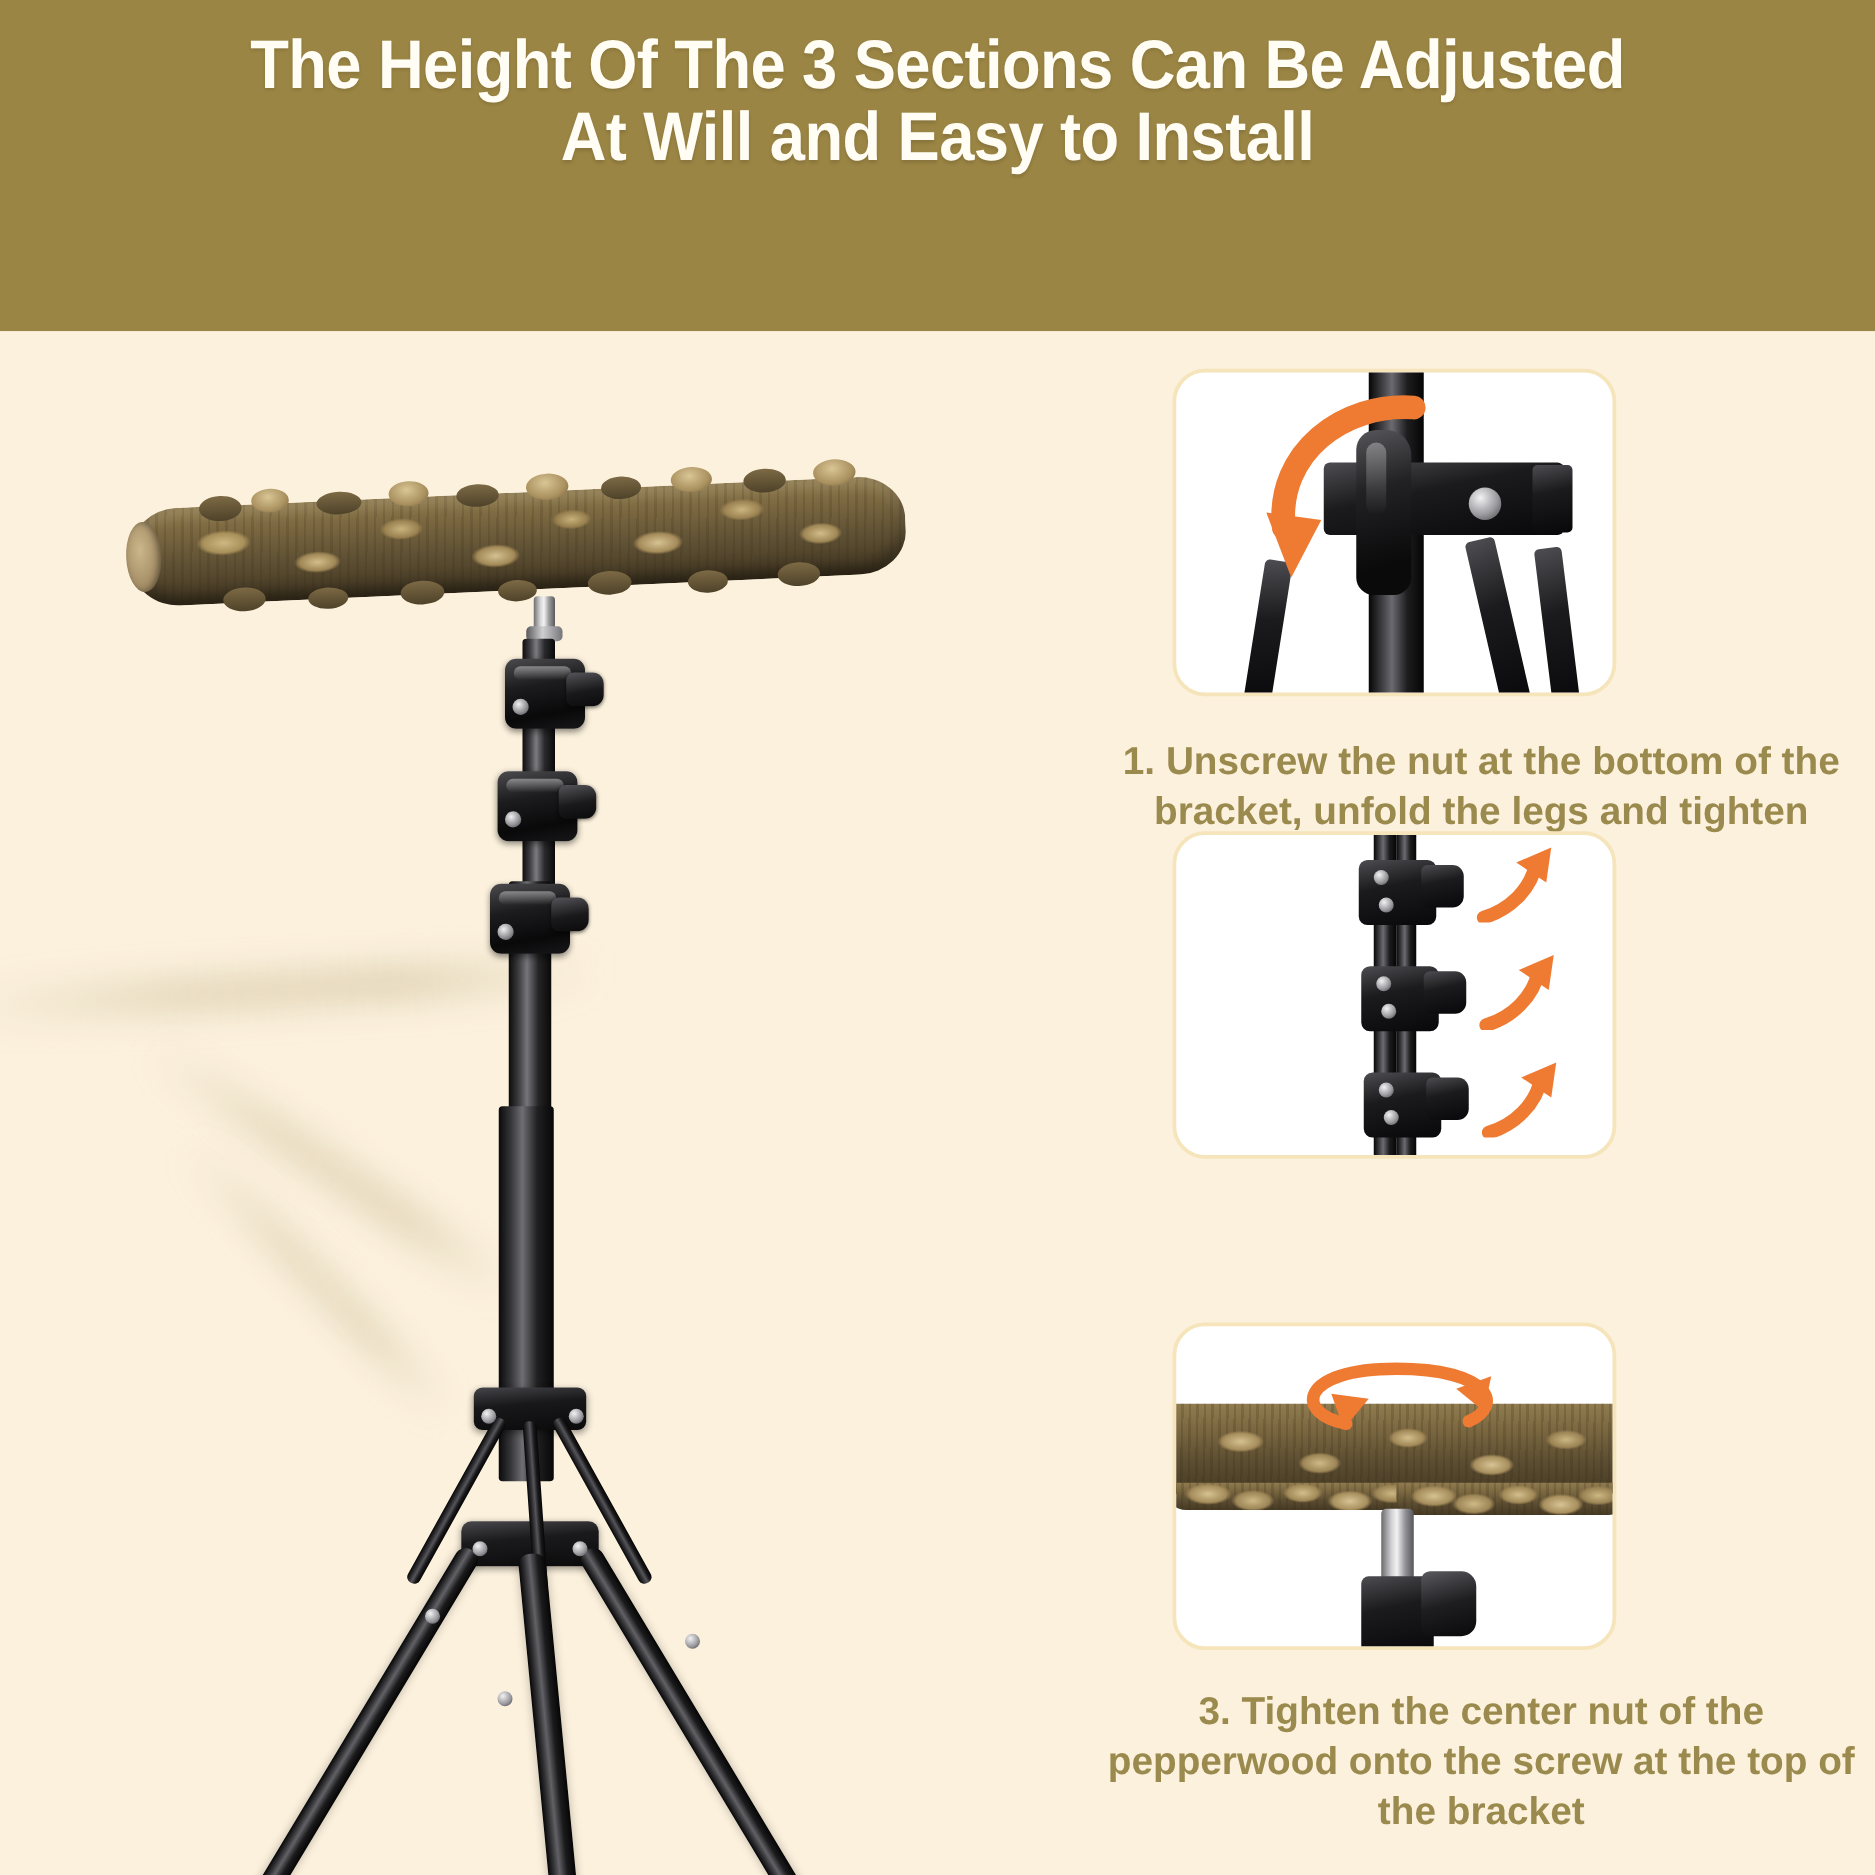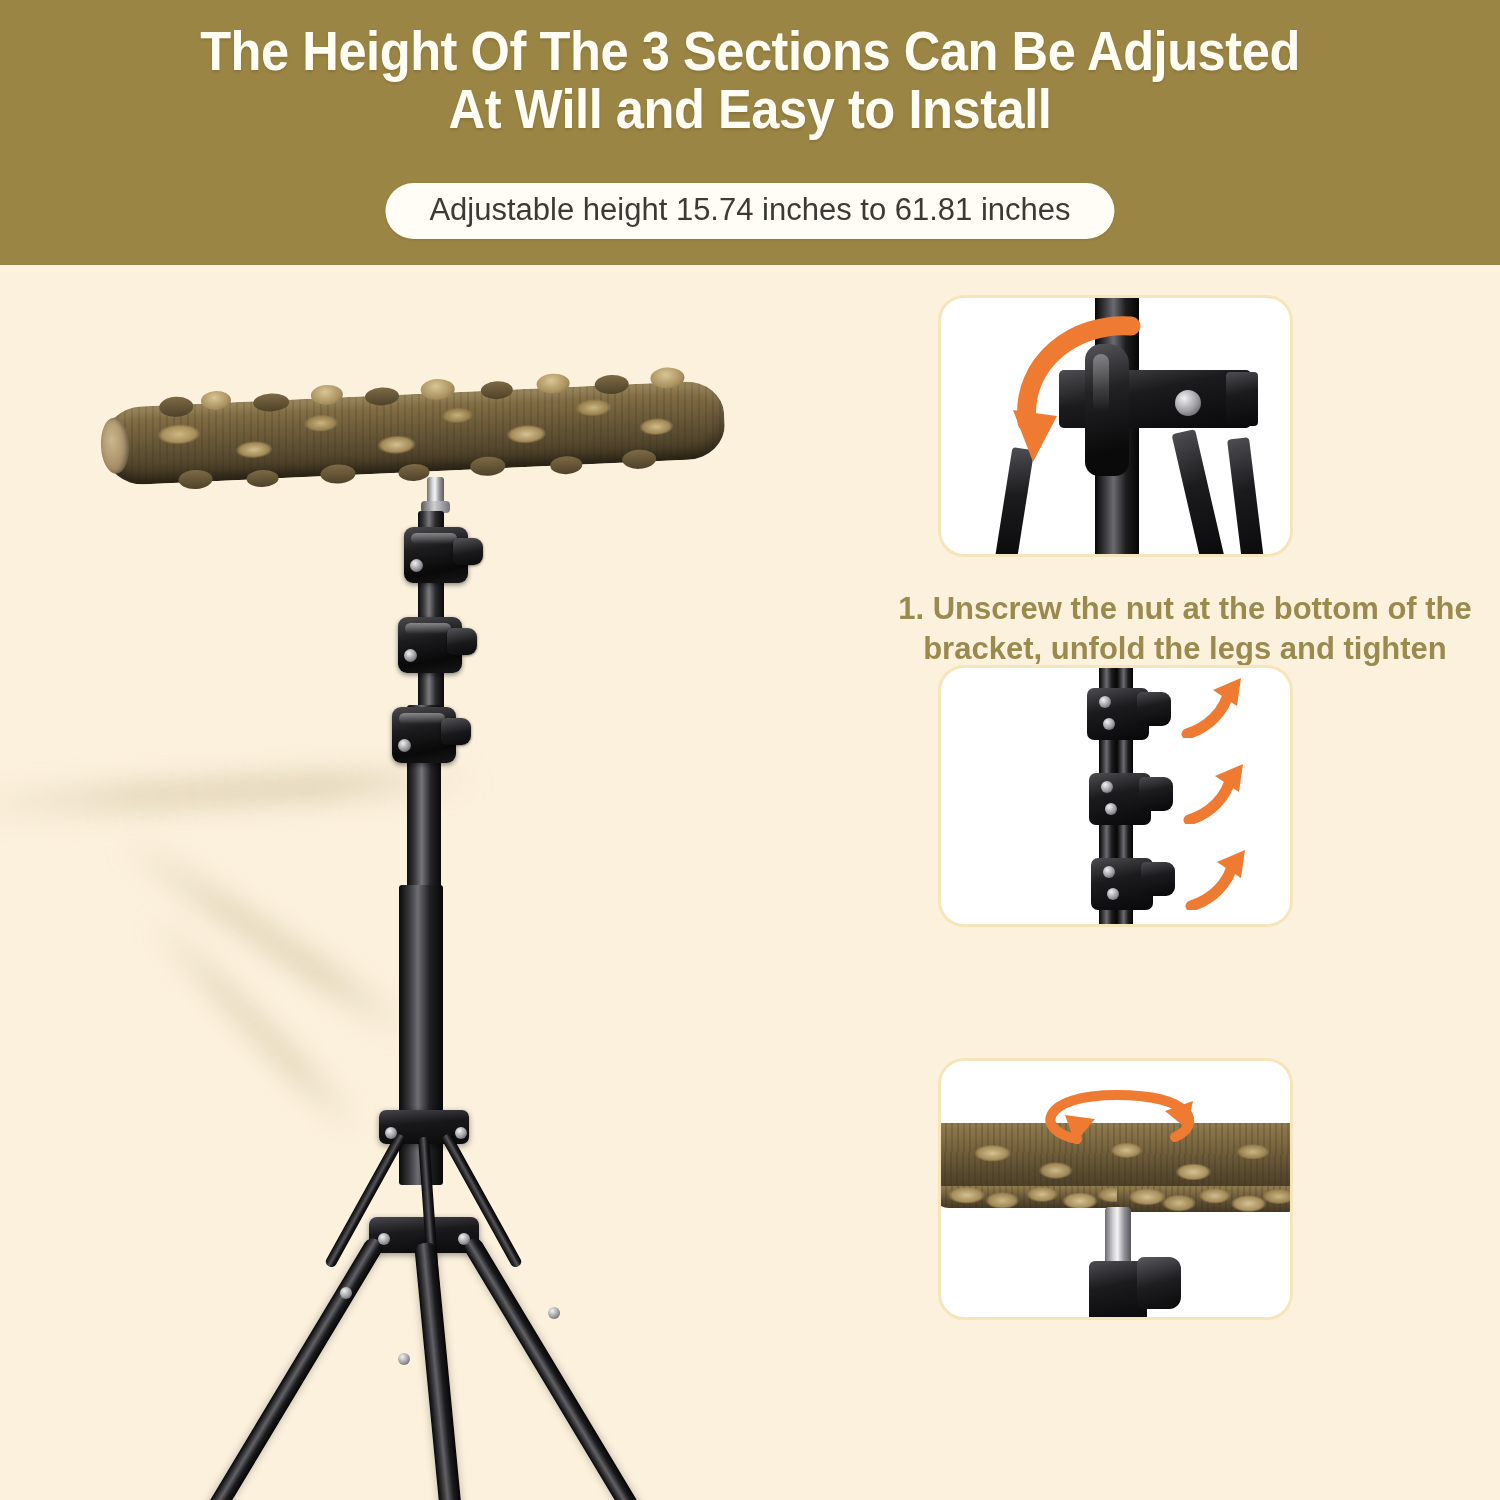--- a/index.html
+++ b/index.html
@@ -226,21 +226,20 @@
   }
 </style>
 </head>
 <body>
 
 <div id="header">
   <div id="header-title">
     <span class="line">The Height Of The 3 Sections Can Be Adjusted</span>
     <span class="line">At Will and Easy to Install</span>
   </div>
-  <div id="badge">Adjustable height 15.74 inches to 61.81 inches</div>
 </div>
 
 <div id="body-area">
 
   <div id="hero">
 
     <div class="shadow-band" id="shadow-perch"></div>
     <div class="shadow-band" id="shadow-leg1"></div>
     <div class="shadow-band" id="shadow-leg2"></div>
 
@@ -376,15 +375,16 @@
         <path d="M52 54 C 10 46, 14 10, 92 10 C 168 10, 178 40, 150 52" stroke="#ef7b33" stroke-width="10" fill="none" stroke-linecap="round"></path>
         <polygon points="40,30 70,34 50,58" fill="#ef7b33"></polygon>
         <polygon points="168,16 140,26 162,44" fill="#ef7b33"></polygon>
       </svg>
 
       <div style="position:absolute; left:164px; top:146px; width:26px; height:62px; border-radius:4px;
                   background:linear-gradient(90deg,#6b6b6f 0%, #d3d3d6 32%, #f2f2f3 48%, #929296 74%, #55555a 100%);"></div>
       <div class="blk" style="left:148px; top:200px; width:58px; height:62px; border-radius:6px;"></div>
       <div class="blk" style="left:196px; top:196px; width:44px; height:52px; border-radius:7px 12px 12px 7px; background:linear-gradient(165deg,#5a5a5f,#1e1e21 50%,#0a0a0b);"></div>
     </div>
+    <div class="step-text" style="top:1068px;">3. Tighten the center nut of the pepperwood onto the screw at the top of the bracket</div>
 
   </div>
 </div>
 
 </body></html>

